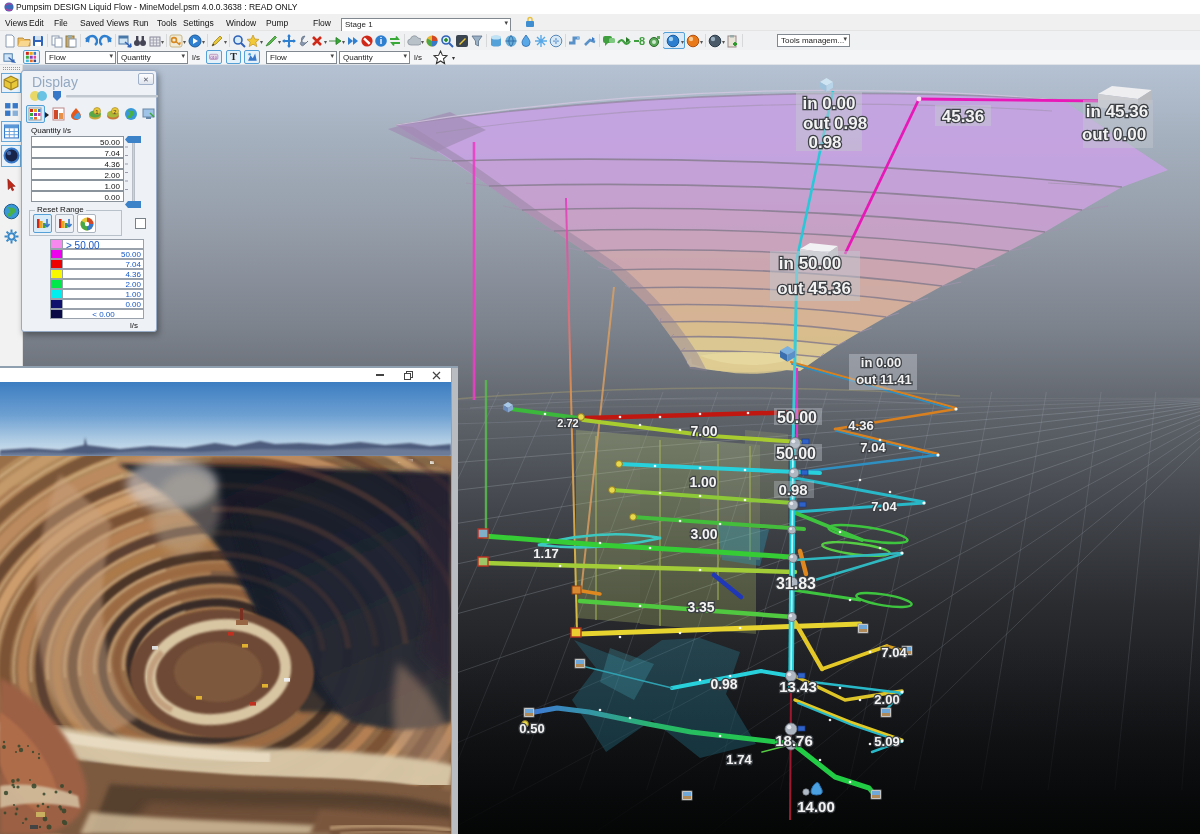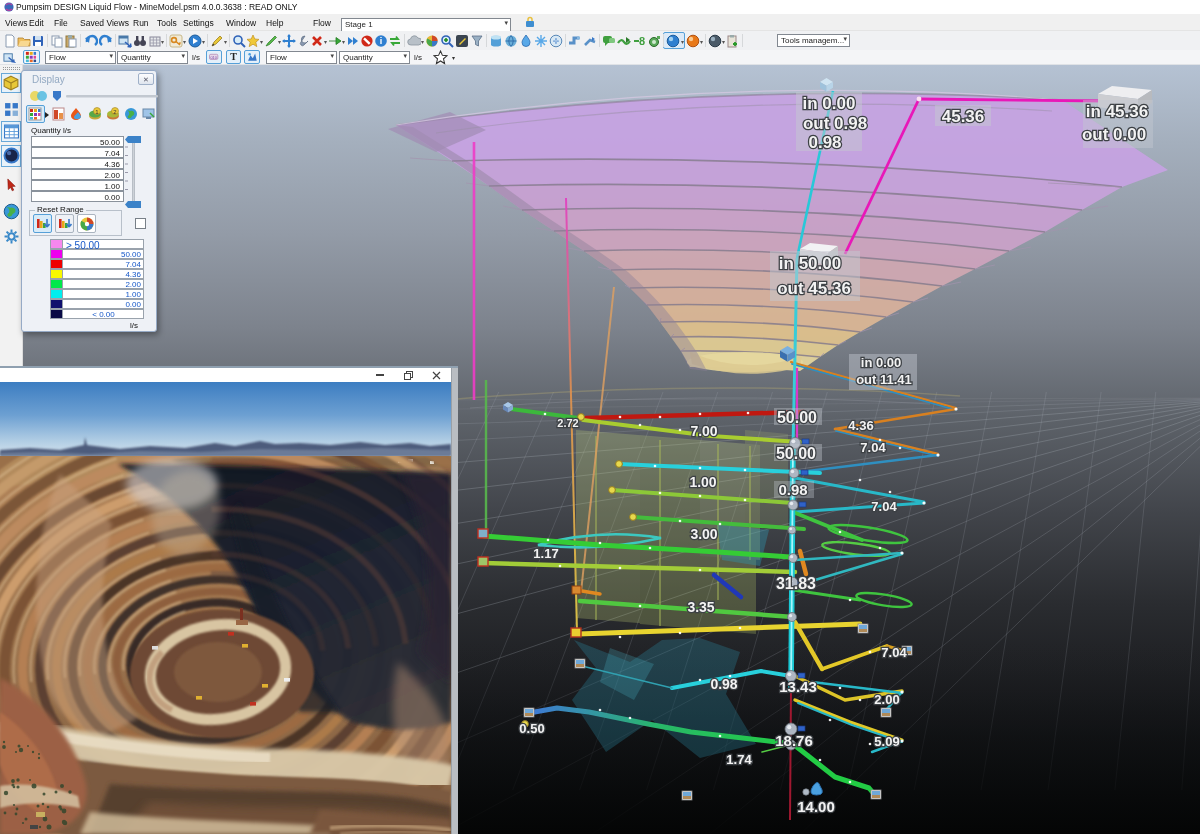--- a/index.html
+++ b/index.html
@@ -34,21 +34,21 @@
     </div>
     <div id="menubar">
       <span class="mi" style="left:5px">Views</span>
       <span class="mi" style="left:29px">Edit</span>
       <span class="mi" style="left:54px">File</span>
       <span class="mi" style="left:80px">Saved Views</span>
       <span class="mi" style="left:133px">Run</span>
       <span class="mi" style="left:157px">Tools</span>
       <span class="mi" style="left:183px">Settings</span>
       <span class="mi" style="left:226px">Window</span>
-      <span class="mi" style="left:266px">Help</span>
+      <span class="mi" style="left:266px">Pump</span>
       <span class="mi" style="left:313px">Flow</span>
       <span class="combo" style="left:341px;top:4px;width:170px;height:22px">
         <i>Stage 1</i>
         <b>▾</b>
       </span>
       <svg class="ic" style="left:524px;top:2px" width="12" height="12">
         <rect x="2" y="5" width="8" height="6" rx="1" fill="#3f8ed0"></rect>
         <path d="M4,5 v-1.5 a2,2 0 0 1 4,0 V5" stroke="#e8c040" stroke-width="1.5" fill="none"></path>
       </svg>
     </div>
@@ -743,21 +743,21 @@
         <circle cx="7" cy="7" r="6" fill="none" stroke="#1a5888" stroke-width="0.8"></circle>
       </svg>
       <svg class="ic" style="left:4px;top:164px" width="15" height="15" viewBox="0 0 14 14">
         <circle cx="7" cy="7" r="3" fill="none" stroke="#3888c8" stroke-width="2"></circle>
         <g stroke="#3888c8" stroke-width="1.8">
           <path d="M7,0.5 V3 M7,11 V13.5 M0.5,7 H3 M11,7 H13.5 M2.4,2.4 L4.2,4.2 M9.8,9.8 L11.6,11.6 M11.6,2.4 L9.8,4.2 M4.2,9.8 L2.4,11.6"></path>
         </g>
       </svg>
     </div>
 <div id="dpanel">
-      <span style="position:absolute;left:10px;top:3px;color:#93a9c2;font-size:10px">Display</span>
+      <span style="position:absolute;left:10px;top:3px;color:#93a9c2;font-size:14px">Display</span>
       <span style="position:absolute;left:116px;top:2px;width:16px;height:12px;background:linear-gradient(#fdfdfe,#dfe5ee);border:1px solid #9fb0c8;border-radius:2px;text-align:center;font-size:7px;color:#556;line-height:11px">✕</span>
       <svg class="ic" style="left:6px;top:18px" width="146" height="14">
         <circle cx="7" cy="7" r="5" fill="#e8d44c" fill-opacity="0.85"></circle>
         <circle cx="14" cy="7" r="5" fill="#48b8e0" fill-opacity="0.8"></circle>
         <path d="M25,2 h8 v6 l-4,4 -4,-4 Z" fill="#3878c8"></path>
         <rect x="38" y="6" width="92" height="2.4" rx="1" fill="#c2c8d0"></rect>
       </svg>
       <span style="position:absolute;left:4px;top:34px;width:19px;height:18px;border:1px solid #56a0d8;background:#d8ebf8;border-radius:2px"></span>
       <svg class="ic" style="left:6px;top:36px" width="148" height="15" viewBox="0 0 148 15">
         <g>

